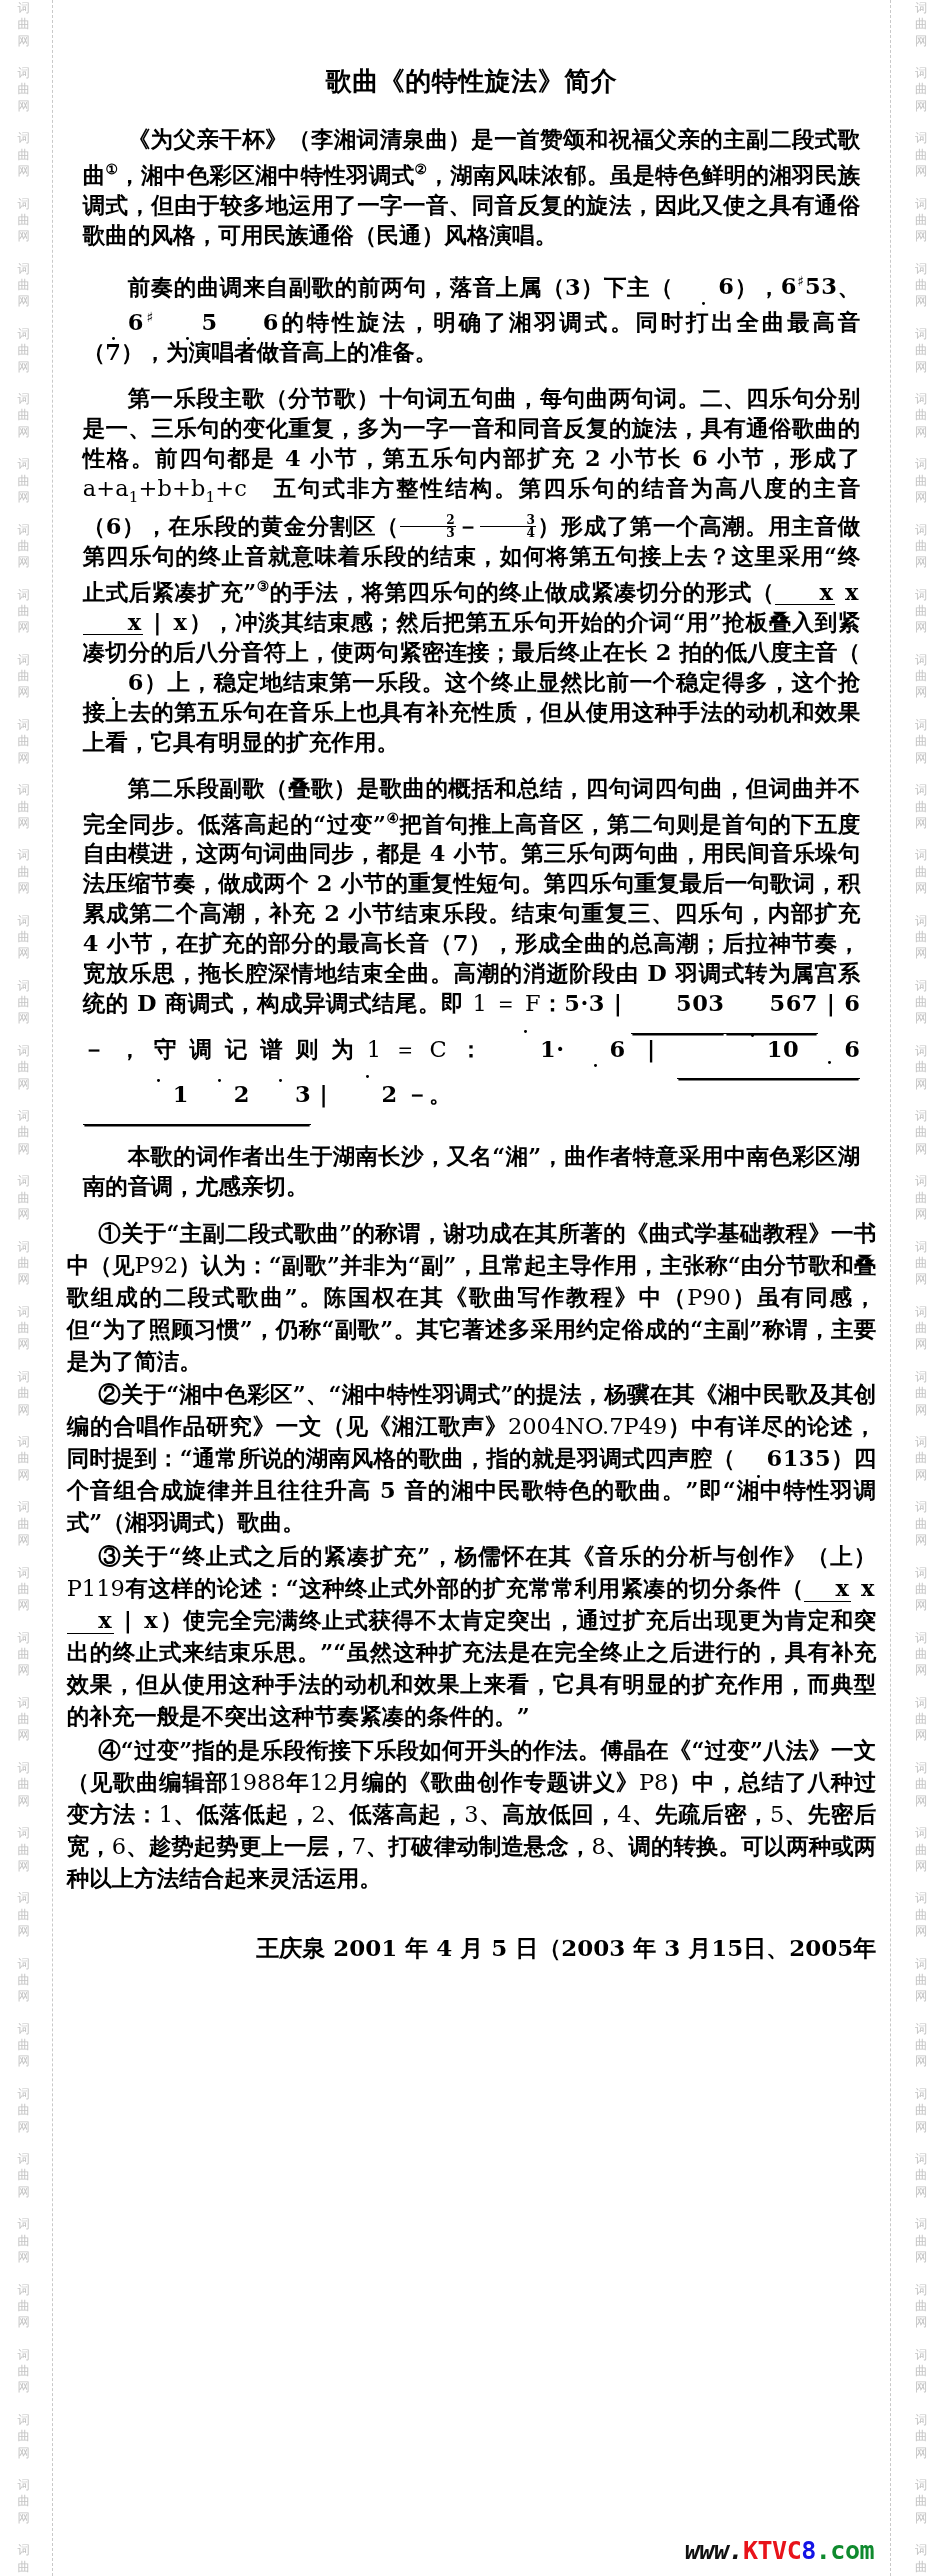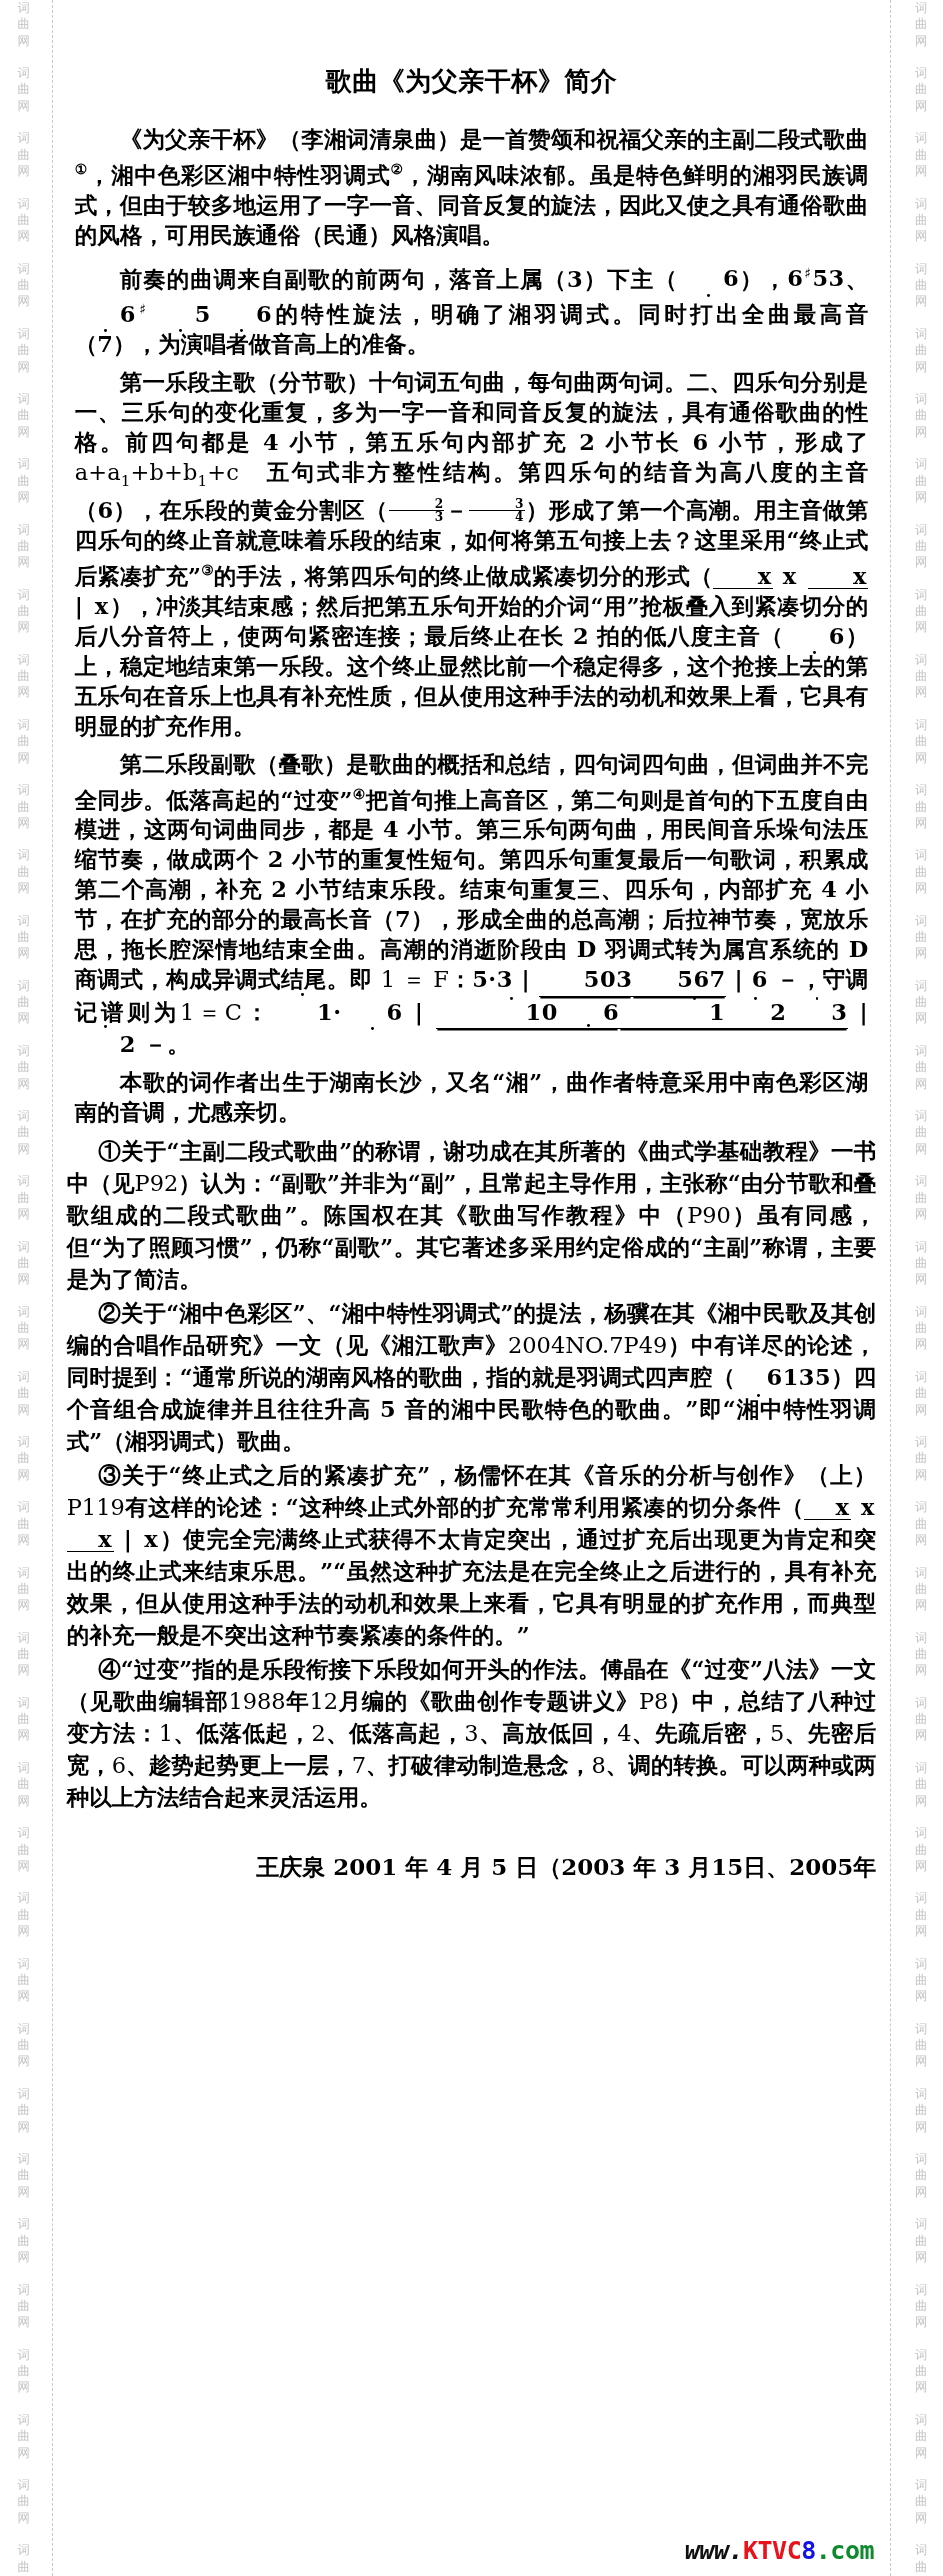--- a/index.html
+++ b/index.html
@@ -80,21 +80,21 @@
     padding-bottom: 0;
     letter-spacing: 0.5px;
   }
 
   .body-block { margin-top: 25px; }
 
   p.para {
     font-family: "DejaVu Serif", "Liberation Serif", serif;
     font-size: 22.5px;
     line-height: 30px;
-    margin: 8px;
+    margin: 16px;
     text-align: justify;
     text-align-last: left;
     text-indent: 2em;
     font-weight: bold;
     letter-spacing: 0.1px;
   }
 
   
   .notes { margin-top: 1px; }
   p.note {
@@ -177,21 +177,21 @@
   }
   
   .beam1 {
     border-bottom: 1.4px solid #000;
     padding-bottom: 1px;
     display: inline-block;
     line-height: 1;
   }
   .beam2 {
     border-bottom: 1.4px solid #000;
-    padding-bottom: 5px;
+    padding-bottom: 18px;
     box-shadow: 0 2.9px 0 -1.4px #000;
     display: inline-block;
     line-height: 1;
   }
   .rhy {
     font-weight: bold;
     letter-spacing: 1.9px;
   }
   .music {
     font-family: "DejaVu Serif", "Liberation Serif", serif;
@@ -627,21 +627,21 @@
         <div class="wm-unit">
           <span>词</span>
           <span>曲</span>
           <span>网</span>
         </div>
       </div>
   </div>
 
   <div id="content">
 
-    <h1 class="doc-title">歌曲《为父亲干杯》简介</h1>
+    <h1 class="doc-title">歌曲《的特性旋法》简介</h1>
 
     <div class="body-block">
 
       <p class="para">《为父亲干杯》（李湘词清泉曲）是一首赞颂和祝福父亲的主副二段式歌曲<sup class="fn">①</sup>，湘中色彩区湘中特性羽调式<sup class="fn">②</sup>，湖南风味浓郁。虽是特色鲜明的湘羽民族调式，但由于较多地运用了一字一音、同音反复的旋法，因此又使之具有通俗歌曲的风格，可用民族通俗（民通）风格演唱。</p>
 
       <p class="para">前奏的曲调来自副歌的前两句，落音上属（3）下主（<span class="dotb music">6</span>），<span class="music">6<sup class="fn nonbold">♯</sup>53</span>、<span class="music"><span class="dotb">6</span><sup class="fn nonbold">♯</sup><span class="dotb">5</span><span class="dotb">6</span></span>的特性旋法，明确了湘羽调式。同时打出全曲最高音（7），为演唱者做音高上的准备。</p>
 
       <p class="para">第一乐段主歌（分节歌）十句词五句曲，每句曲两句词。二、四乐句分别是一、三乐句的变化重复，多为一字一音和同音反复的旋法，具有通俗歌曲的性格。前四句都是 4 小节，第五乐句内部扩充 2 小节长 6 小节，形成了<span class="nonbold">a+a<span class="sub1">1</span>+b+b<span class="sub1">1</span>+c</span>　五句式非方整性结构。第四乐句的结音为高八度的主音（6），在乐段的黄金分割区（<span class="frac"><span class="num">2</span><span class="den">3</span></span>－<span class="frac"><span class="num">3</span><span class="den">4</span></span>）形成了第一个高潮。用主音做第四乐句的终止音就意味着乐段的结束，如何将第五句接上去？这里采用“终止式后紧凑扩充”<sup class="fn">③</sup>的手法，将第四乐句的终止做成紧凑切分的形式（<span class="rhy"><span class="beam1">x</span> x <span class="beam1">x</span> | x</span>），冲淡其结束感；然后把第五乐句开始的介词“用”抢板叠入到紧凑切分的后八分音符上，使两句紧密连接；最后终止在长 2 拍的低八度主音（<span class="dotb music">6</span>）上，稳定地结束第一乐段。这个终止显然比前一个稳定得多，这个抢接上去的第五乐句在音乐上也具有补充性质，但从使用这种手法的动机和效果上看，它具有明显的扩充作用。</p>
 
       <p class="para">第二乐段副歌（叠歌）是歌曲的概括和总结，四句词四句曲，但词曲并不完全同步。低落高起的“过变”<sup class="fn">④</sup>把首句推上高音区，第二句则是首句的下五度自由模进，这两句词曲同步，都是 4 小节。第三乐句两句曲，用民间音乐垛句法压缩节奏，做成两个 2 小节的重复性短句。第四乐句重复最后一句歌词，积累成第二个高潮，补充 2 小节结束乐段。结束句重复三、四乐句，内部扩充 4 小节，在扩充的部分的最高长音（7），形成全曲的总高潮；后拉神节奏，宽放乐思，拖长腔深情地结束全曲。高潮的消逝阶段由 D 羽调式转为属宫系统的 D 商调式，构成异调式结尾。即 <span class="nonbold">1 ＝ F</span>：<span class="music">5·3 | <span class="beam2">503</span><span class="beam2">567</span> | 6 －</span>，守调记谱则为<span class="nonbold">1＝C</span>：<span class="music"><span class="dota">1</span>·<span class="dotb">6</span> | <span class="beam2"><span class="dota">1</span>0<span class="dotb">6</span></span><span class="beam2"><span class="dota">1</span><span class="dota">2</span><span class="dota">3</span></span> | <span class="dota">2</span> －</span>。</p>

